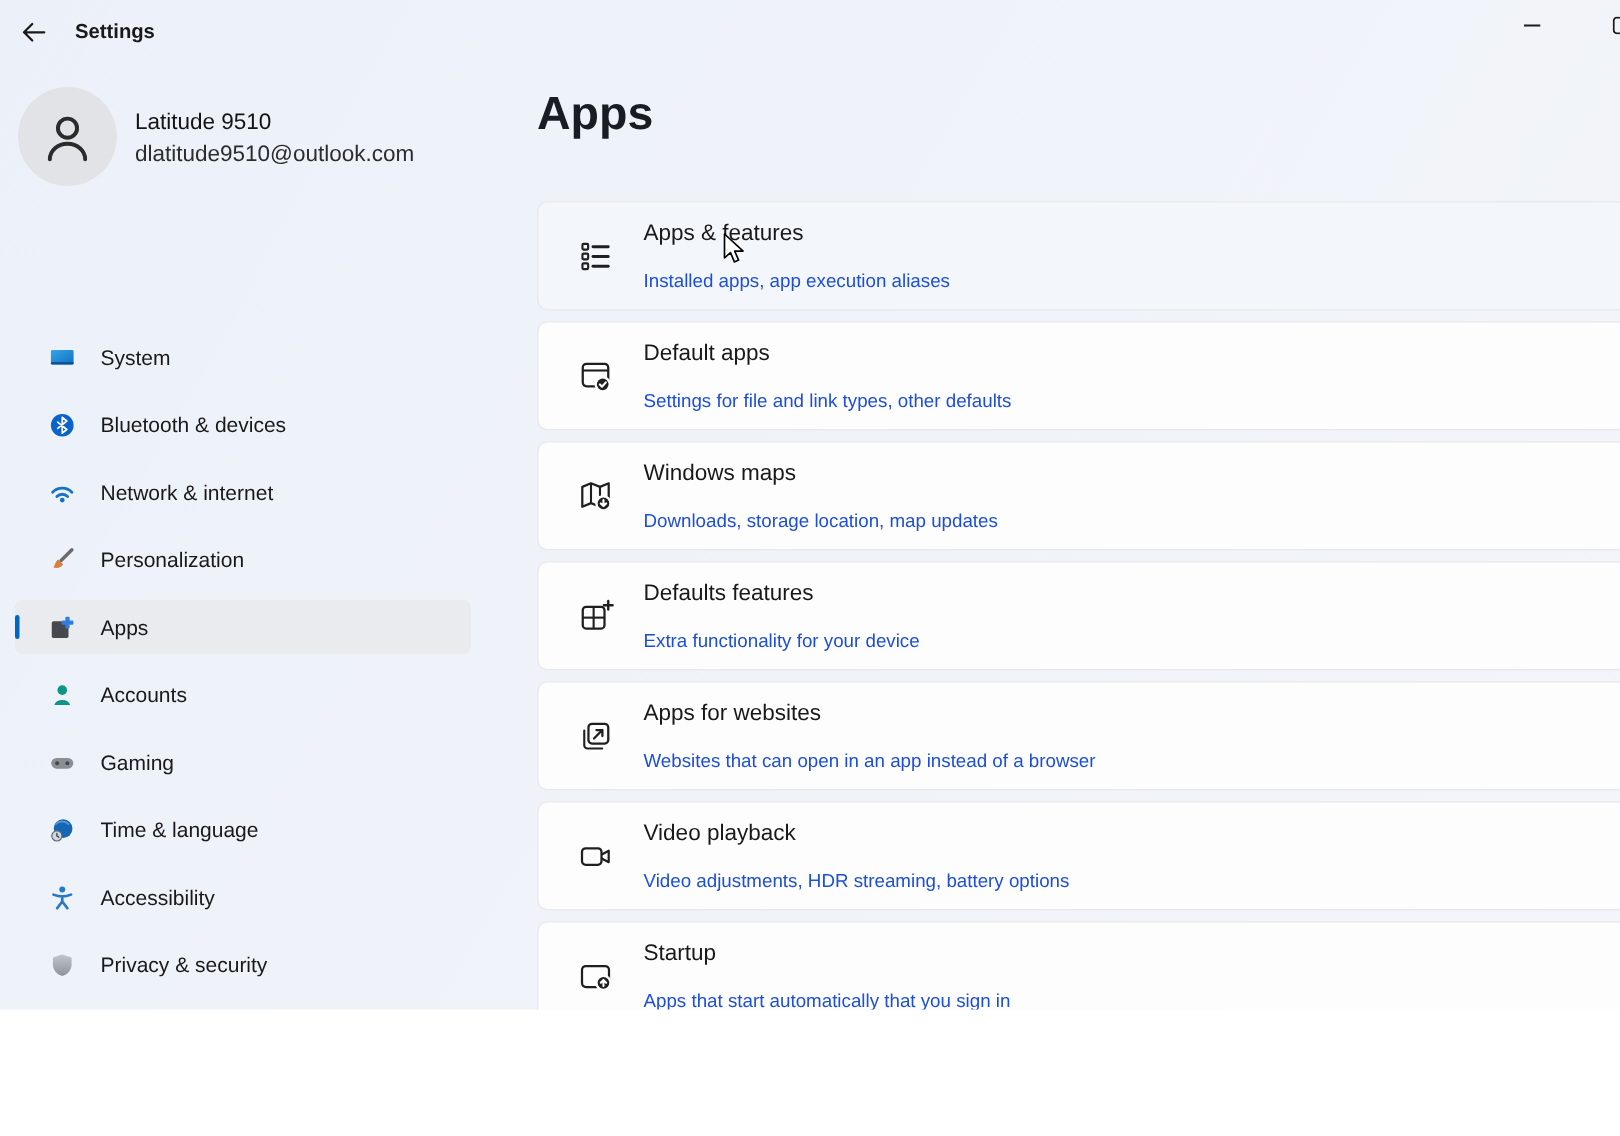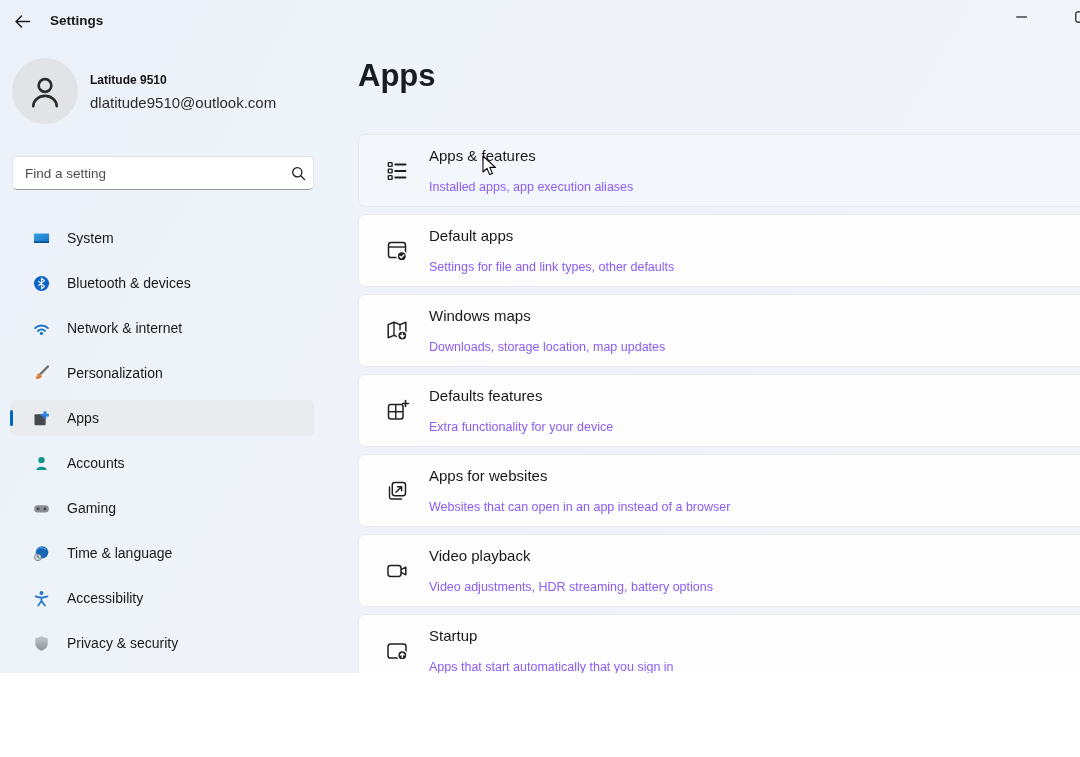--- a/index.html
+++ b/index.html
@@ -12,21 +12,21 @@
   .back-btn { position:absolute; left:8px; top:8px; width:28px; height:26px;
               display:flex; align-items:center; justify-content:center; border-radius:4px; cursor:pointer; }
   .app-title { position:absolute; left:50px; top:13px; font-size:13.5px; font-weight:700; color:#191919; }
   .win-btn { position:absolute; top:0; height:34px; display:flex; align-items:center; justify-content:center; }
   .win-min { left:998px; width:46px; }
   .win-max { left:1058px; width:46px; }
 
   
   .avatar { position:absolute; left:12px; top:58px; width:66px; height:66px; border-radius:50%;
             background:#e2e3e7; display:flex; align-items:center; justify-content:center; }
-  .profile-name { position:absolute; left:90px; top:73px; font-size:12px; font-weight:700; color:#141414; }
+  .profile-name { position:absolute; left:90px; top:73px; font-size:15px; font-weight:400; color:#141414; }
   .profile-email { position:absolute; left:90px; top:94px; font-size:15px; color:#2c2c2c; }
 
   
   .search-box { position:absolute; left:12px; top:156px; width:302px; height:34px;
                 background:#ffffff; border:1px solid #e1e3e6; border-bottom:1px solid #9a9a9a;
                 border-radius:5px; display:flex; align-items:center; }
   .search-box input { flex:1; border:none; outline:none; background:transparent;
                       font-family:"Liberation Sans", sans-serif; font-size:13.5px; color:#1b1b1b;
                       padding:0 8px 0 12px; }
   .search-box input::placeholder { color:#4d4d4d; opacity:1; }
@@ -44,21 +44,21 @@
 
   
   .page-title { position:absolute; left:358px; top:58px; font-size:31px; font-weight:700; color:#191c22; }
   .cards { position:absolute; left:358px; top:134px; width:752px; }
   .card { position:relative; height:73px; margin-bottom:7px; background:#fdfdfd;
           border:1px solid #e9eaec; border-radius:7px; display:flex; align-items:center; cursor:pointer; }
   .card.hovered { background:#f3f6fb; }
   .card .cicon { width:26px; height:26px; margin-left:25px; flex:0 0 26px; }
   .card .ctext { margin-left:19px; }
   .card .ctitle { font-size:15px; color:#191919; }
-  .card .csub { font-size:12.5px; color:#8b5cf6; margin-top:16px; }
+  .card .csub { font-size:12.5px; color:#1d4ed8; margin-top:16px; }
 
   .cursor { position:absolute; left:482px; top:155px; z-index:50; pointer-events:none; }
 </style>
 </head>
 <body>
 
 <div class="screen">
 
   <div class="back-btn">
     <svg width="17" height="15" viewBox="0 0 17 15">
@@ -79,29 +79,20 @@
 
   <div class="avatar">
     <svg width="34" height="36" viewBox="0 0 24 26">
       <circle cx="12" cy="9" r="4.6" fill="none" stroke="#2b2b2b" stroke-width="1.9"></circle>
       <path d="M3.5 24 a8.5 7.5 0 0 1 17 0" fill="none" stroke="#2b2b2b" stroke-width="1.9" stroke-linecap="round"></path>
     </svg>
   </div>
   <div class="profile-name">Latitude 9510</div>
   <div class="profile-email">dlatitude9510@outlook.com</div>
 
-  <div class="search-box">
-    <input type="text" placeholder="Find a setting" style="">
-    <span class="search-glyph">
-      <svg width="15" height="15" viewBox="0 0 15 15">
-        <circle cx="6.3" cy="6.3" r="4.6" fill="none" stroke="#1b1b1b" stroke-width="1.3"></circle>
-        <line x1="9.8" y1="9.8" x2="13.6" y2="13.6" stroke="#1b1b1b" stroke-width="1.3" stroke-linecap="round"></line>
-      </svg>
-    </span>
-  </div>
 
   <div class="nav">
 
     <div class="nav-item">
       <span class="icn">
         <svg width="17" height="17" viewBox="0 0 18 18">
           <defs>
               <linearGradient id="gsys" x1="0" y1="0" x2="1" y2="1">
             <stop offset="0" stop-color="#36a4e8"></stop>
                 <stop offset="1" stop-color="#0f6fc2"></stop>

